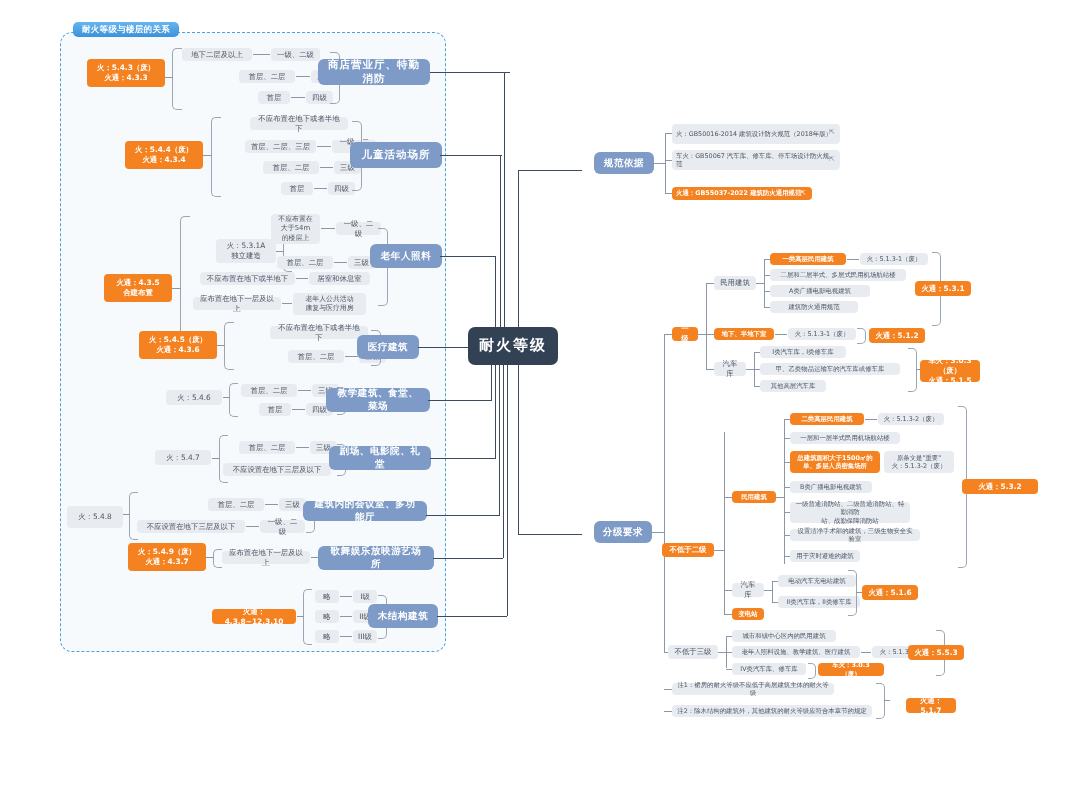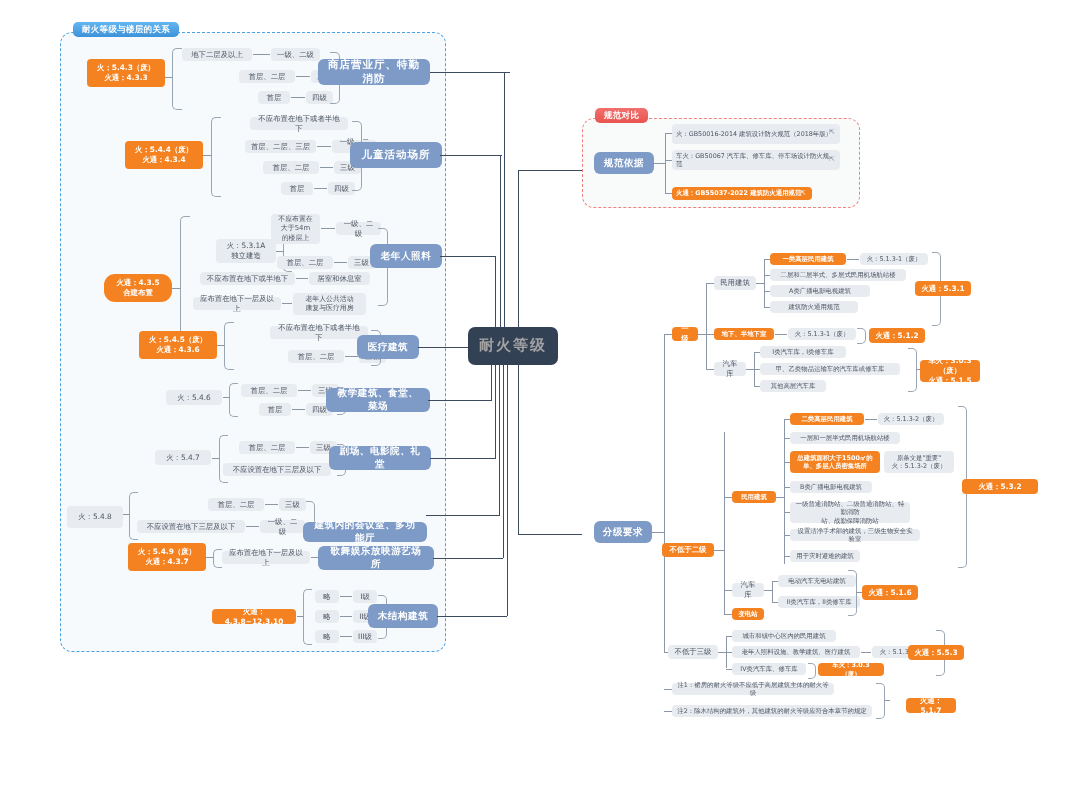--- a/index.html
+++ b/index.html
@@ -22,21 +22,21 @@
   .node{position:absolute;box-sizing:border-box;border-radius:4px;
         display:flex;align-items:center;justify-content:center;
         text-align:center;line-height:1.32;white-space:pre-line;}
   .grey{background:#e8ebf0;color:#4d5663;font-size:7.4px;padding:3px 5px;}
   .orange{background:#f58220;color:#ffffff;font-size:7.4px;padding:3px 6px;
           border-radius:4px;font-weight:bold;}
   .blue-node{background:#7d9bc6;color:#ffffff;font-size:10.5px;
           font-weight:bold;border-radius:6px;padding:5px 8px;
           letter-spacing:1px;}
   .blue-node.sm{font-size:9.5px;letter-spacing:.6px;}
-  .center{background:#334155;color:#a3a3a3;font-size:15px;font-weight:bold;
+  .center{background:#334155;color:#ffffff;font-size:15px;font-weight:bold;
           border-radius:7px;letter-spacing:2px;}
   .small{font-size:6.9px;}
   .tiny{font-size:6.4px;}
 
   
   .ln{position:absolute;background:#8b97a6;}
   .lnh{height:1px;}
   .lnv{width:1px;}
   .trunk{position:absolute;border:1.6px solid #3c4b5e;background:transparent;}
   .brk{position:absolute;border:1.2px solid #9aa6b4;border-right:none;
@@ -91,21 +91,21 @@
   <div class="node grey" style="left:334px;top:161px;width:27px;height:13px;">三级</div>
 
   <div class="node grey" style="left:281px;top:182px;width:32px;height:13px;">首层</div>
   <div class="ln lnh" style="left:314px;top:188px;width:13px;"></div>
   <div class="node grey" style="left:328px;top:182px;width:27px;height:13px;">四级</div>
 
   <div class="brkR" style="left:352px;top:121px;width:9px;height:68px;"></div>
   <div class="ln lnh" style="left:361px;top:155px;width:4px;"></div>
   <div class="node blue-node" style="left:350px;top:142px;width:92px;height:26px;">儿童活动场所</div>
 
-  <div class="node orange" style="left:104px;top:274px;width:68px;height:28px;border-radius:11px;">火通：4.3.5
+  <div class="node orange" style="left:104px;top:274px;width:68px;height:28px;">火通：4.3.5
 合建布置</div>
   <div class="brk" style="left:180px;top:216px;width:9px;height:120px;"></div>
   <div class="ln lnh" style="left:172px;top:288px;width:9px;"></div>
 
   <div class="node grey" style="left:216px;top:239px;width:60px;height:24px;">火：5.3.1A
 独立建造</div>
   <div class="brk" style="left:283px;top:216px;width:8px;height:54px;"></div>
   <div class="ln lnh" style="left:276px;top:251px;width:8px;"></div>
 
   <div class="node grey small" style="left:271px;top:214px;width:49px;height:30px;">不应布置在
@@ -178,21 +178,21 @@
 
   <div class="node grey" style="left:208px;top:498px;width:56px;height:13px;">首层、二层</div>
   <div class="ln lnh" style="left:265px;top:504px;width:13px;"></div>
   <div class="node grey" style="left:279px;top:498px;width:27px;height:13px;">三级</div>
 
   <div class="node grey" style="left:137px;top:520px;width:108px;height:13px;">不应设置在地下三层及以下</div>
   <div class="ln lnh" style="left:246px;top:526px;width:13px;"></div>
   <div class="node grey" style="left:260px;top:520px;width:45px;height:13px;">一级、二级</div>
 
   <div class="brkR" style="left:306px;top:501px;width:8px;height:30px;"></div>
-  <div class="node blue-node sm" style="left:303px;top:522px;width:124px;height:20px;">建筑内的会议室、多功能厅</div>
+  <div class="node blue-node sm" style="left:303px;top:501px;width:124px;height:20px;">建筑内的会议室、多功能厅</div>
 
   <div class="node orange" style="left:128px;top:543px;width:78px;height:28px;">火：5.4.9（废）
 火通：4.3.7</div>
   <div class="brk" style="left:213px;top:549px;width:8px;height:17px;"></div>
   <div class="ln lnh" style="left:206px;top:557px;width:8px;"></div>
   <div class="node grey" style="left:222px;top:551px;width:88px;height:13px;">应布置在地下一层及以上</div>
   <div class="ln lnh" style="left:311px;top:557px;width:9px;"></div>
   <div class="node blue-node sm" style="left:318px;top:546px;width:116px;height:24px;">歌舞娱乐放映游艺场所</div>
 
   <div class="node orange" style="left:212px;top:609px;width:84px;height:15px;">火通：4.3.8~12.3.10</div>
@@ -240,23 +240,20 @@
   <div class="trunk" style="left:437px;top:616px;width:70px;height:0;border:none;border-top:1.6px solid #3c4b5e;"></div>
   <div class="trunk" style="left:507px;top:352px;width:0;height:264px;border:none;border-left:1.6px solid #3c4b5e;"></div>
 
   <div class="trunk" style="left:518px;top:170px;width:0;height:365px;border:none;border-left:1.6px solid #3c4b5e;"></div>
   <div class="trunk" style="left:518px;top:170px;width:64px;height:0;border:none;border-top:1.6px solid #3c4b5e;"></div>
   <div class="trunk" style="left:518px;top:534px;width:64px;height:0;border:none;border-top:1.6px solid #3c4b5e;"></div>
   <div class="trunk" style="left:545px;top:330px;width:0;height:30px;border:none;border-left:1.6px solid #3c4b5e;"></div>
 
   <div class="node center" style="left:468px;top:327px;width:90px;height:38px;">耐火等级</div>
 
-  <div class="panel red" style="left:582px;top:118px;width:278px;height:90px;">
-    <div class="panel-tab tab-red">规范对比</div>
-  </div>
 
   <div class="node blue-node sm" style="left:594px;top:152px;width:60px;height:22px;">规范依据</div>
   <div class="ln lnh" style="left:654px;top:163px;width:11px;"></div>
   <div class="ln lnv" style="left:665px;top:133px;height:60px;"></div>
 
   <div class="ln lnh" style="left:665px;top:133px;width:7px;"></div>
   <div class="node grey tiny" style="left:672px;top:124px;width:168px;height:20px;justify-content:flex-start;text-align:left;padding-left:4px;">火：GB50016-2014 建筑设计防火规范（2018年版）</div>
   <span class="lnk" style="left:829px;top:128px;">⇱</span>
 
   <div class="ln lnh" style="left:665px;top:160px;width:7px;"></div>

